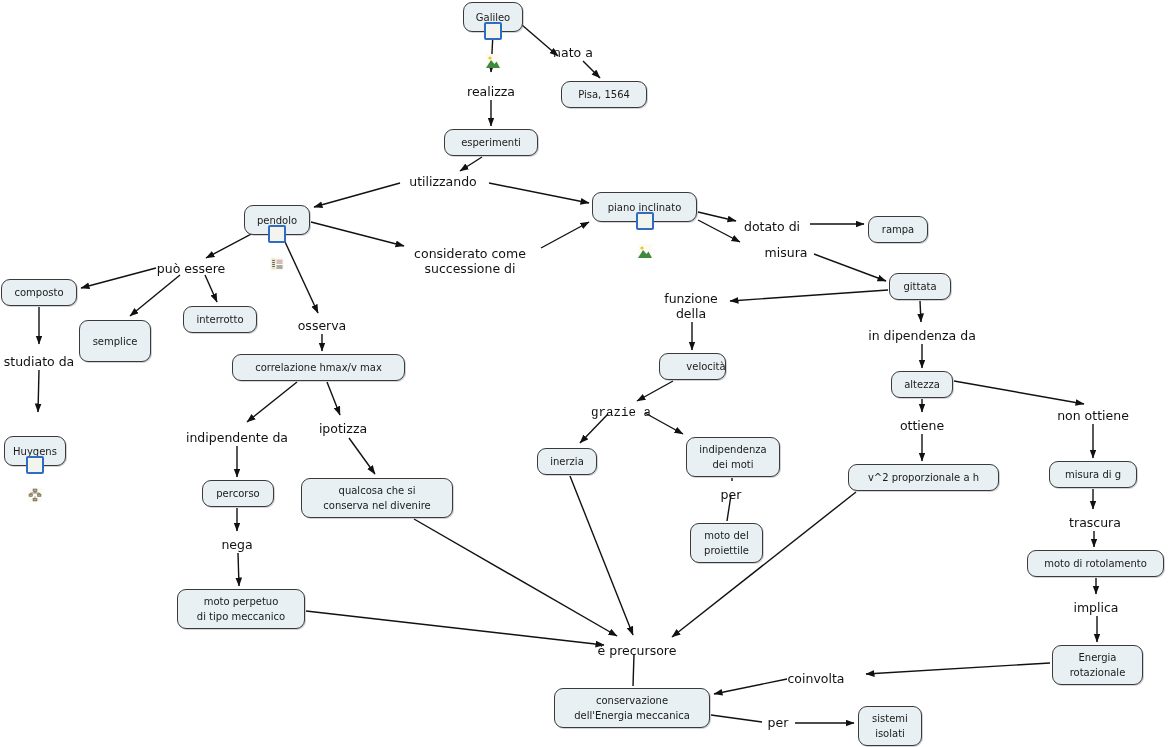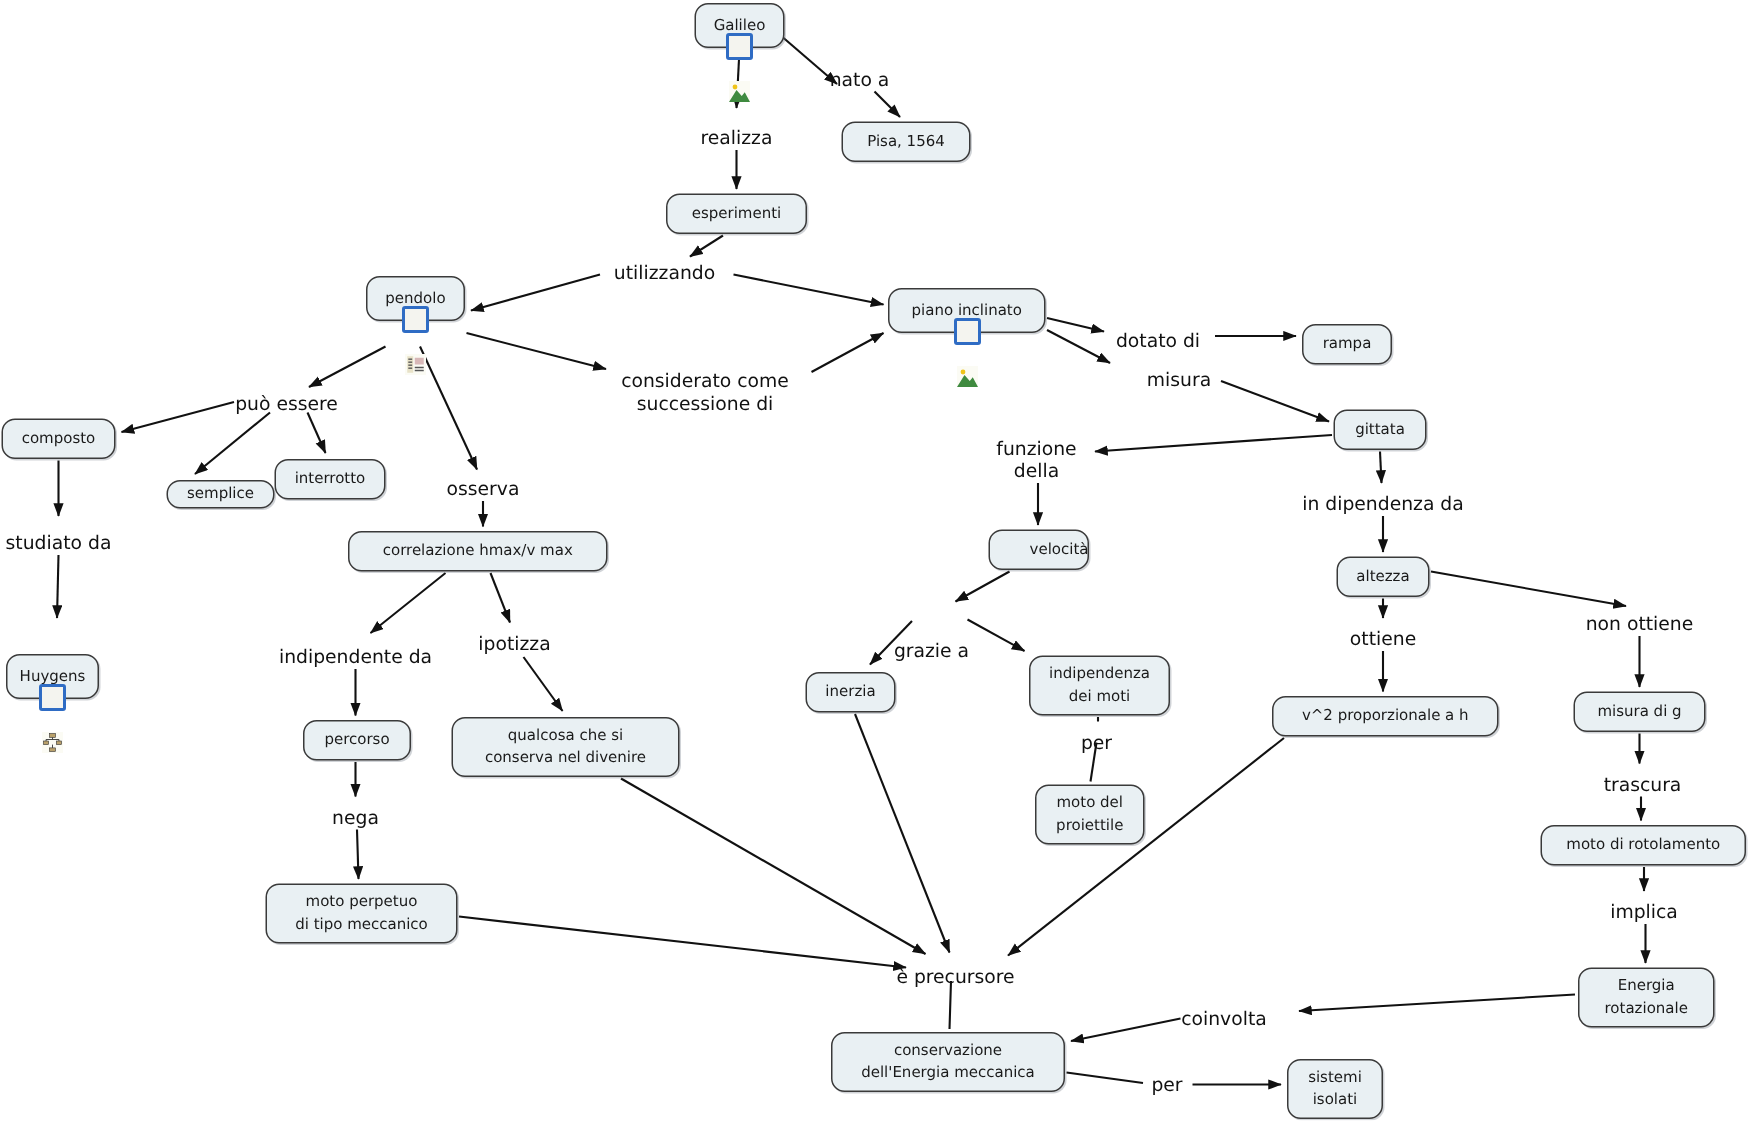--- a/index.html
+++ b/index.html
@@ -195,21 +195,21 @@
   </div>
 
   <div class="node" style="left:561px;top:81px;width:86px;height:27px;">
     <span>Pisa, 1564</span>
   </div>
 
   <div class="node" style="left:444px;top:129px;width:94px;height:27px;">
     <span>esperimenti</span>
   </div>
 
-  <div class="node" style="left:244px;top:184px;width:66px;height:30px;">
+  <div class="node" style="left:244px;top:205px;width:66px;height:30px;">
     <span>pendolo</span>
     <span class="node-icon">
       <svg viewBox="0 0 14 14">
           <rect x="0" y="0" width="14" height="14" fill="#fbfbf4"></rect>
           <rect x="1.5" y="1.5" width="4" height="11" fill="#e8e2c8"></rect>
           <rect x="2.2" y="3" width="2.6" height="0.9" fill="#555"></rect>
           <rect x="2.2" y="5" width="2.6" height="0.9" fill="#555"></rect>
           <rect x="2.2" y="7" width="2.6" height="0.9" fill="#555"></rect>
           <rect x="2.2" y="9" width="2.6" height="0.9" fill="#555"></rect>
           <rect x="6.5" y="2.5" width="6" height="4.5" fill="#d8b8b8"></rect>
@@ -231,21 +231,21 @@
   </div>
 
   <div class="node" style="left:868px;top:216px;width:60px;height:27px;">
     <span>rampa</span>
   </div>
 
   <div class="node" style="left:1px;top:279px;width:76px;height:27px;">
     <span>composto</span>
   </div>
 
-  <div class="node" style="left:79px;top:320px;width:72px;height:19px;margin-left:32px;">
+  <div class="node" style="left:79px;top:320px;width:72px;height:42px;">
     <span>semplice</span>
   </div>
 
   <div class="node" style="left:183px;top:306px;width:74px;height:27px;">
     <span>interrotto</span>
   </div>
 
   <div class="node" style="left:889px;top:273px;width:62px;height:27px;">
     <span>gittata</span>
   </div>
@@ -337,21 +337,21 @@
   <div class="link-label" style="left:772px;top:219px;"><span>dotato di</span></div>
   <div class="link-label" style="left:786px;top:245px;"><span>misura</span></div>
   <div class="link-label" style="left:191px;top:261px;"><span>può essere</span></div>
   <div class="link-label" style="left:470px;top:246px;"><span>considerato come
 successione di</span></div>
   <div class="link-label" style="left:691px;top:291px;"><span>funzione
 della</span></div>
   <div class="link-label" style="left:922px;top:328px;"><span>in dipendenza da</span></div>
   <div class="link-label" style="left:322px;top:318px;"><span>osserva</span></div>
   <div class="link-label" style="left:39px;top:354px;"><span>studiato da</span></div>
-  <div class="link-label" style="left:621px;top:426px;"><span>grazie a</span></div>
+  <div class="link-label" style="left:621px;top:406px;font-family:Liberation Mono, monospace;"><span>grazie a</span></div>
   <div class="link-label" style="left:1093px;top:408px;"><span>non ottiene</span></div>
   <div class="link-label" style="left:237px;top:430px;"><span>indipendente da</span></div>
   <div class="link-label" style="left:343px;top:421px;"><span>ipotizza</span></div>
   <div class="link-label" style="left:922px;top:418px;"><span>ottiene</span></div>
   <div class="link-label" style="left:731px;top:487px;"><span>per</span></div>
   <div class="link-label" style="left:1095px;top:515px;"><span>trascura</span></div>
   <div class="link-label" style="left:237px;top:537px;"><span>nega</span></div>
   <div class="link-label" style="left:1096px;top:600px;"><span>implica</span></div>
   <div class="link-label" style="left:637px;top:643px;"><span>è precursore</span></div>
   <div class="link-label" style="left:816px;top:671px;"><span>coinvolta</span></div>

